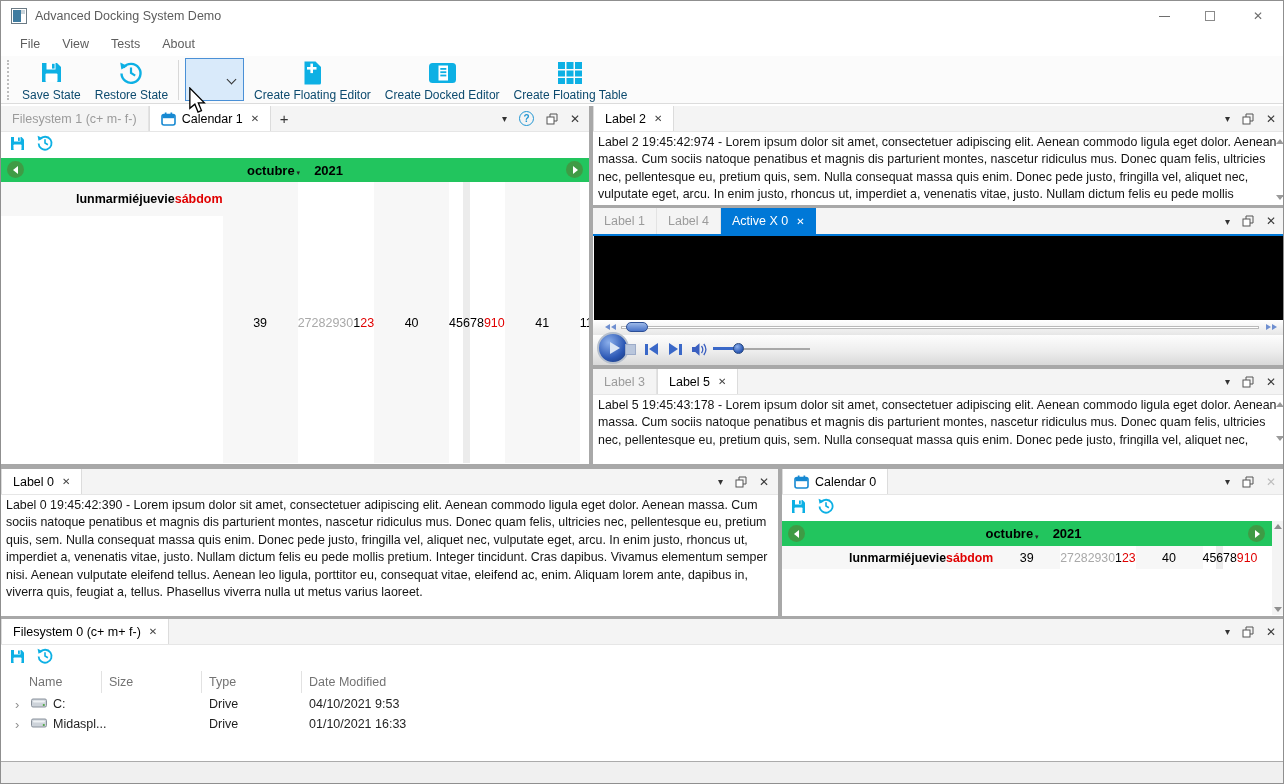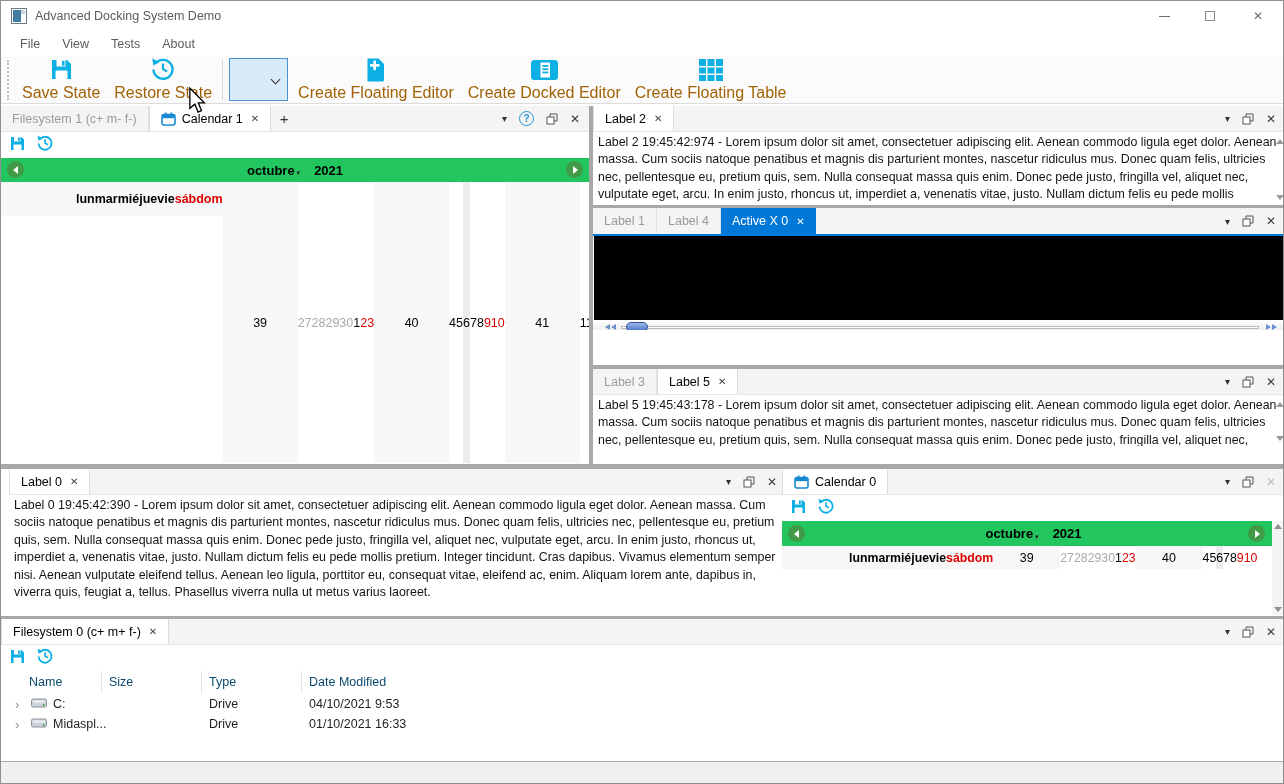--- a/index.html
+++ b/index.html
@@ -16,21 +16,21 @@
   .win-btn{position:absolute;top:0;width:46px;height:30px;display:flex;align-items:center;justify-content:center;color:#6e6e6e;font-size:12px}
   .wb-min{right:96px}.wb-max{right:50px}.wb-close{right:2px}
   .glyph-min{width:11px;height:1px;background:#6e6e6e}
   .glyph-max{width:10px;height:10px;border:1px solid #8a8a8a}
 
   .menubar{position:absolute;left:0;top:30px;right:0;height:25px;display:flex;align-items:center;padding-left:8px}
   .menu-item{padding:0 11px;font-size:12.5px;color:#5d5d5d}
 
   .toolbar{position:absolute;left:0;top:55px;right:0;height:48px;background:#fbfbfb;border-bottom:1px solid #dcdcdc;display:flex;align-items:center;padding-left:4px}
   .tb-handle{width:6px;height:40px;border-left:2px dotted #bdbdbd;margin:0 2px}
-  .tb-btn{display:flex;flex-direction:column;align-items:center;justify-content:flex-end;height:44px;padding:0 7px;font-size:16px;color:#a16207;white-space:nowrap}
+  .tb-btn{display:flex;flex-direction:column;align-items:center;justify-content:flex-end;height:44px;padding:0 7px;font-size:12px;color:#0c4a6e;white-space:nowrap}
   .tb-btn .ic{height:26px;display:flex;align-items:center;margin-bottom:2px}
   .tb-sep{width:1px;height:40px;background:#d8d8d8;margin:0 3px}
   .combo{width:59px;height:43px;background:#d9eafa;border:1px solid #4a90d6;position:relative;margin:0 3px}
   .combo .chev{position:absolute;right:8px;top:17px;width:7px;height:7px;border-right:1.6px solid #333;border-bottom:1.6px solid #333;transform:rotate(45deg)}
 
   
   .panel{position:absolute;background:#fff;overflow:hidden}
   .splitter{position:absolute;background:#a8a8a8}
 
   .tabbar{position:absolute;left:0;top:0;right:0;height:26px;background:#f4f4f4;border-bottom:1px solid #e6e6e6;display:flex;align-items:stretch}
@@ -105,21 +105,21 @@
   .skip .bar{width:2.5px;height:11px;background:#3a68c8}
   .skip .tl{width:0;height:0;border-top:6px solid transparent;border-bottom:6px solid transparent;border-right:9px solid #3a68c8}
   .skip .tr{width:0;height:0;border-top:6px solid transparent;border-bottom:6px solid transparent;border-left:9px solid #3a68c8}
   .sk-prev{left:52px}.sk-next{left:76px}
   .speaker{position:absolute;left:98px;top:7px}
   .voltrack{position:absolute;left:120px;top:13px;width:97px;height:1.6px;background:#a8a8a8}
   .volfill{position:absolute;left:120px;top:12px;width:25px;height:3.2px;background:#3a68c8}
   .volthumb{position:absolute;left:140px;top:8px;width:11px;height:11px;border-radius:50%;background:radial-gradient(circle at 35% 30%,#8cb0ec,#2b57b4 70%);border:1px solid #26477e}
 
   
-  .fs-head{position:absolute;left:0;right:0;top:52px;height:24px;font-size:12.5px;color:#0c4a6e}
+  .fs-head{position:absolute;left:0;right:0;top:52px;height:24px;font-size:12.5px;color:#737373}
   .fs-head span{position:absolute;top:4px}
   .fs-col-line{position:absolute;top:52px;height:22px;width:1px;background:#e2e2e2}
   .fs-row{position:absolute;left:0;right:0;height:20px;font-size:12.5px;color:#1f1f1f}
   .fs-row span{position:absolute;top:2px}
   .fs-expand{left:14px;top:1px;color:#8f8f8f;font-size:13px}
   .fs-ico{left:30px;top:3px}
   .fs-name{left:52px}
   .fs-type{left:208px}
   .fs-date{left:308px}
 
@@ -366,21 +366,21 @@
         <span class="cbtn cx">✕</span>
       </div>
     </div>
     <div class="lorem" style="top:26px">Label 2 19:45:42:974 - Lorem ipsum dolor sit amet, consectetuer adipiscing elit. Aenean commodo ligula eget dolor. Aenean massa. Cum sociis natoque penatibus et magnis dis parturient montes, nascetur ridiculus mus. Donec quam felis, ultricies nec, pellentesque eu, pretium quis, sem. Nulla consequat massa quis enim. Donec pede justo, fringilla vel, aliquet nec, vulputate eget, arcu. In enim justo, rhoncus ut, imperdiet a, venenatis vitae, justo. Nullam dictum felis eu pede mollis pretium. Integer tincidunt. Cras dapibus. Vivamus elementum semper nisi. Aenean vulputate eleifend tellus. Aenean leo ligula, porttitor eu, consequat vitae, eleifend ac, enim. Aliquam</div>
     <div class="scrollhint" style="top:30px;bottom:2px">
         <i class="up"></i>
         <i class="dn"></i>
       </div>
   </div>
 
-  <div class="panel" id="panel-media" style="left:592px;top:207px;width:692px;height:122px">
+  <div class="panel" id="panel-media" style="left:592px;top:207px;width:692px;height:157px">
     <div class="tabbar">
       <div class="tab">
           <span>Label 1</span>
         </div>
       <div class="tab">
           <span>Label 4</span>
         </div>
       <div class="tab activex">
         <span>Active X 0</span>
         <span class="tclose">✕</span>
@@ -455,21 +455,21 @@
         <span class="cbtn cx">✕</span>
       </div>
     </div>
     <div class="lorem" style="top:26px">Label 5 19:45:43:178 - Lorem ipsum dolor sit amet, consectetuer adipiscing elit. Aenean commodo ligula eget dolor. Aenean massa. Cum sociis natoque penatibus et magnis dis parturient montes, nascetur ridiculus mus. Donec quam felis, ultricies nec, pellentesque eu, pretium quis, sem. Nulla consequat massa quis enim. Donec pede justo, fringilla vel, aliquet nec, vulputate eget, arcu. In enim justo, rhoncus ut, imperdiet a, venenatis vitae, justo. Nullam dictum felis eu pede mollis pretium. Integer tincidunt. Cras dapibus. Vivamus elementum semper nisi. Aenean vulputate eleifend tellus. Aenean leo ligula, porttitor eu, consequat vitae, eleifend ac, enim. Aliquam</div>
     <div class="scrollhint" style="top:30px;bottom:2px">
         <i class="up"></i>
         <i class="dn"></i>
       </div>
   </div>
 
-  <div class="panel" id="panel-label0" style="left:8px;top:468px;width:777px;height:147px">
+  <div class="panel" id="panel-label0" style="left:0;top:468px;width:777px;height:147px">
     <div class="tabbar">
       <div class="tab active">
         <span>Label 0</span>
         <span class="tclose">✕</span>
       </div>
       <div class="corner">
         <span class="cbtn">▾</span>
         <span class="cbtn">
             <svg width="12" height="12" viewBox="0 0 12 12">
               <rect x="1" y="4" width="7" height="7" fill="#fff" stroke="#555"></rect>

